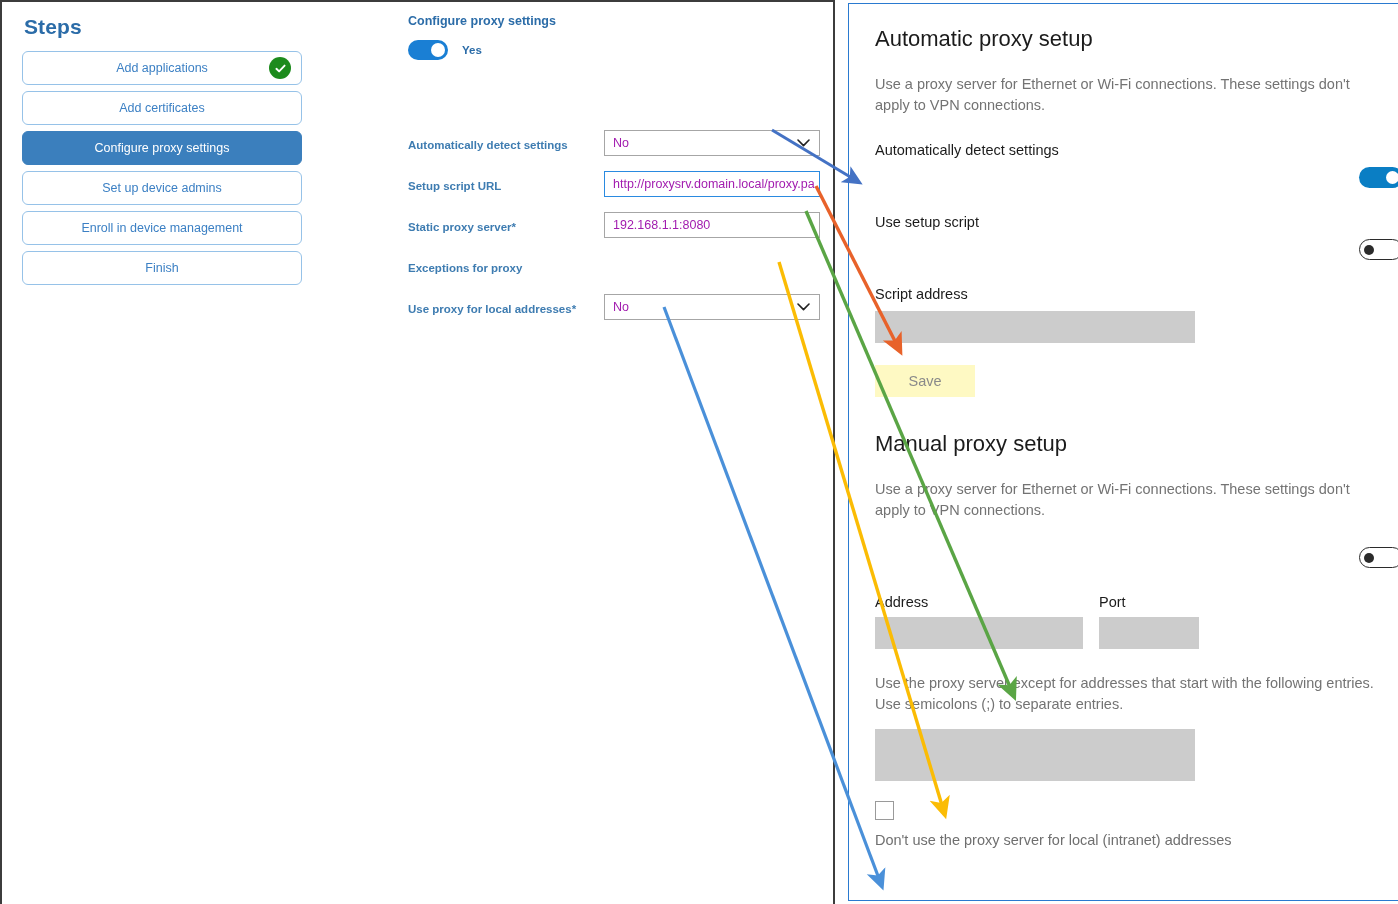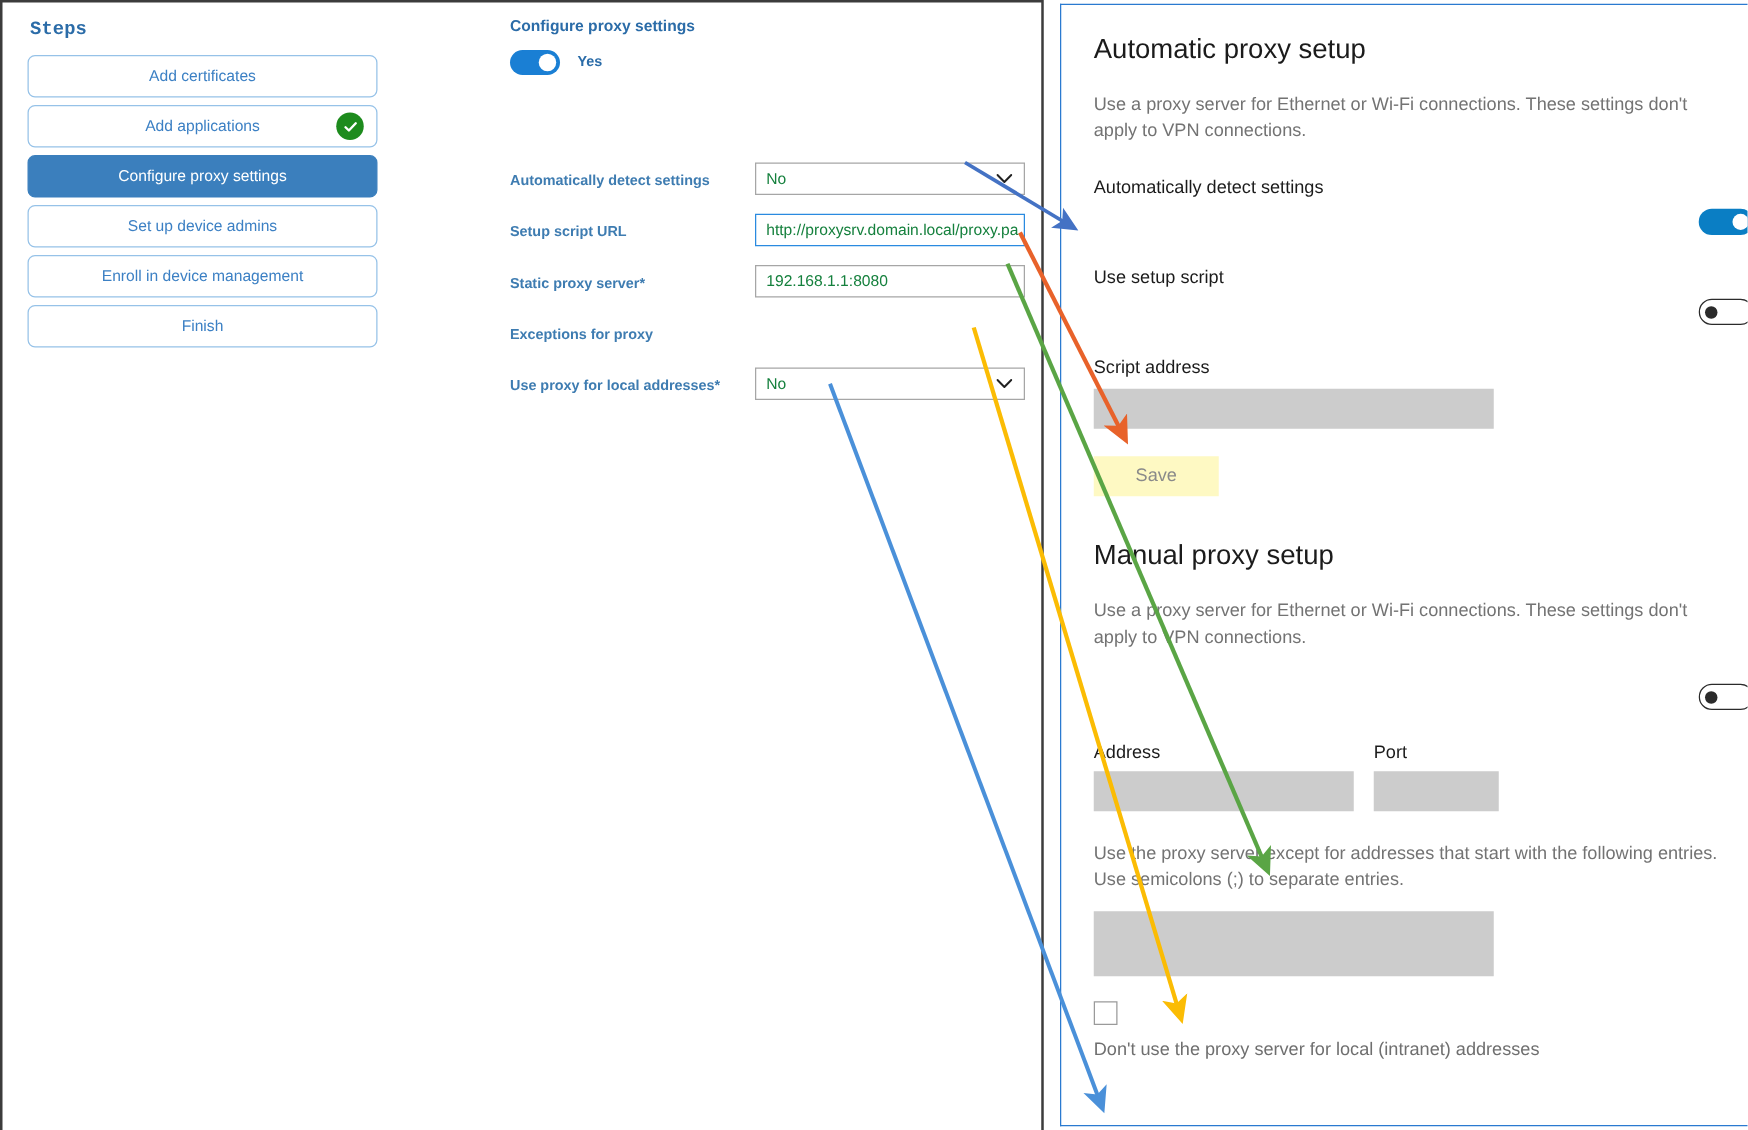--- a/index.html
+++ b/index.html
@@ -43,26 +43,25 @@
 
   
   #steps-panel {
     position: absolute;
     left: 0px; top: 0px;
     width: 330px;
     padding: 10px 20px 0 22px;
     box-sizing: border-box;
   }
   #steps-title {
-    font-size: 15px;
+    font-size: 21px;
     font-weight: bold;
     color: #2b6ca8;
     margin: 5px 0 12px 2px;
     letter-spacing: 0.1px;
-    font-family: Liberation Mono, monospace;
   }
   .step-btn {
     position: relative;
     height: 34px;
     border: 1px solid #96c2e8;
     border-radius: 6px;
     background: #ffffff;
     color: #3c80c4;
     font-size: 12.5px;
     display: flex;
@@ -150,21 +149,21 @@
   .req-star { font-size: 11.5px; }
   .ctrl {
     position: absolute;
     left: 196px; top: 3px;
     width: 216px;
     height: 26px;
     border: 1px solid #a6a6a6;
     background: #ffffff;
     box-sizing: border-box;
     font-size: 12.5px;
-    color: #15803d;
+    color: #a21caf;
     display: flex;
     align-items: center;
     padding: 0 8px;
     overflow: hidden;
     white-space: nowrap;
   }
   .ctrl.focused {
     border: 1px solid #2a8ae0;
     left: 196px;
   }
@@ -316,32 +315,32 @@
 <body>
 
 <div id="app-frame">
 
   <div class="frame-border-top"></div>
   <div class="frame-border-left"></div>
   <div class="frame-divider-vert"></div>
 
   <div id="steps-panel">
     <div id="steps-title">Steps</div>
-
-    <div class="step-btn">
-      <span>Add certificates</span>
-    </div>
 
     <div class="step-btn">
       <span>Add applications</span>
       <span class="step-check">
         <svg width="13" height="13" viewBox="0 0 13 13">
             <path d="M2.4 6.8 L5.1 9.4 L10.6 3.6" stroke="#ffffff" stroke-width="1.9" fill="none" stroke-linecap="round" stroke-linejoin="round"></path>
           </svg>
       </span>
+    </div>
+
+    <div class="step-btn">
+      <span>Add certificates</span>
     </div>
 
     <div class="step-btn active">
       <span>Configure proxy settings</span>
     </div>
 
     <div class="step-btn">
       <span>Set up device admins</span>
     </div>
 

